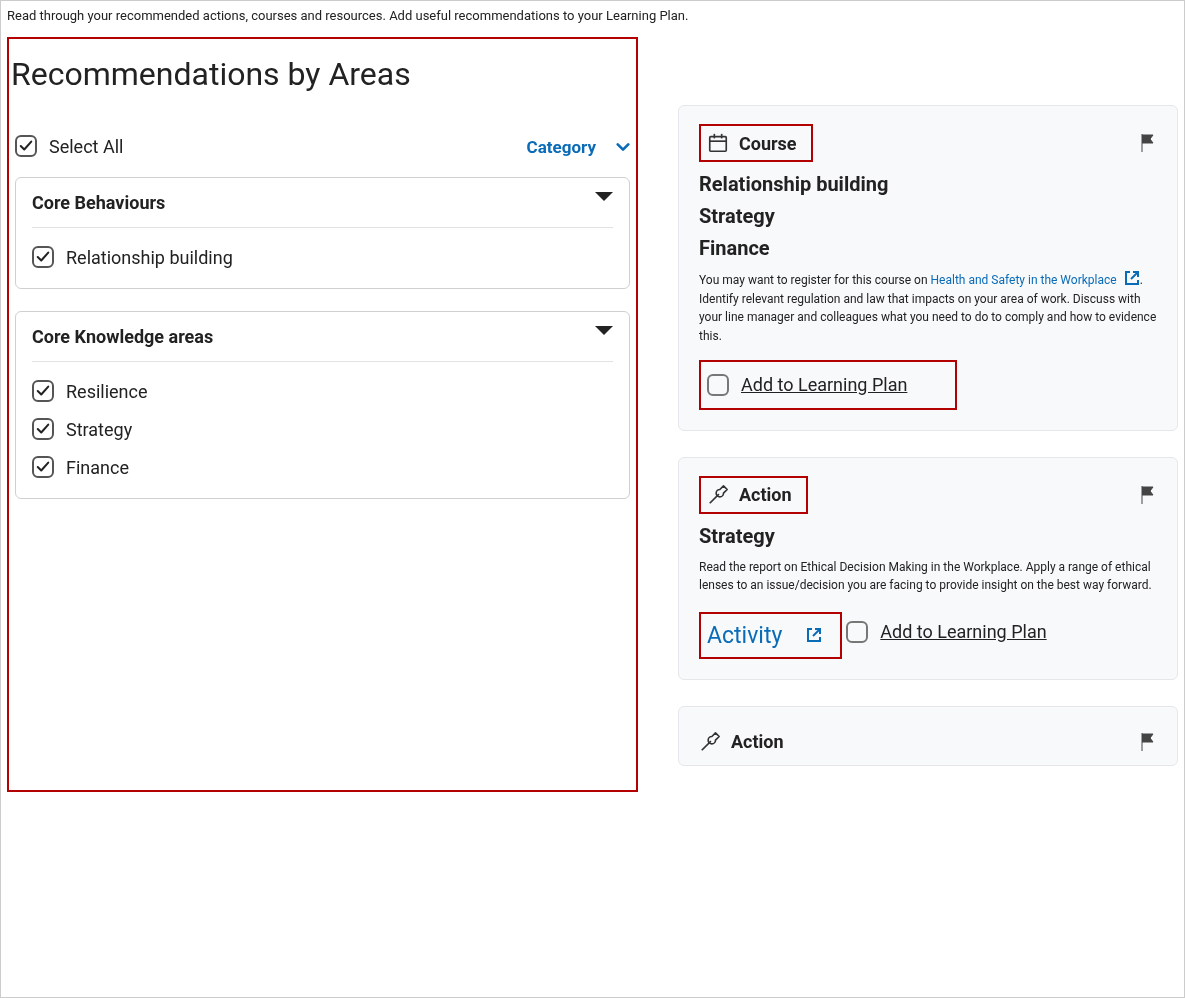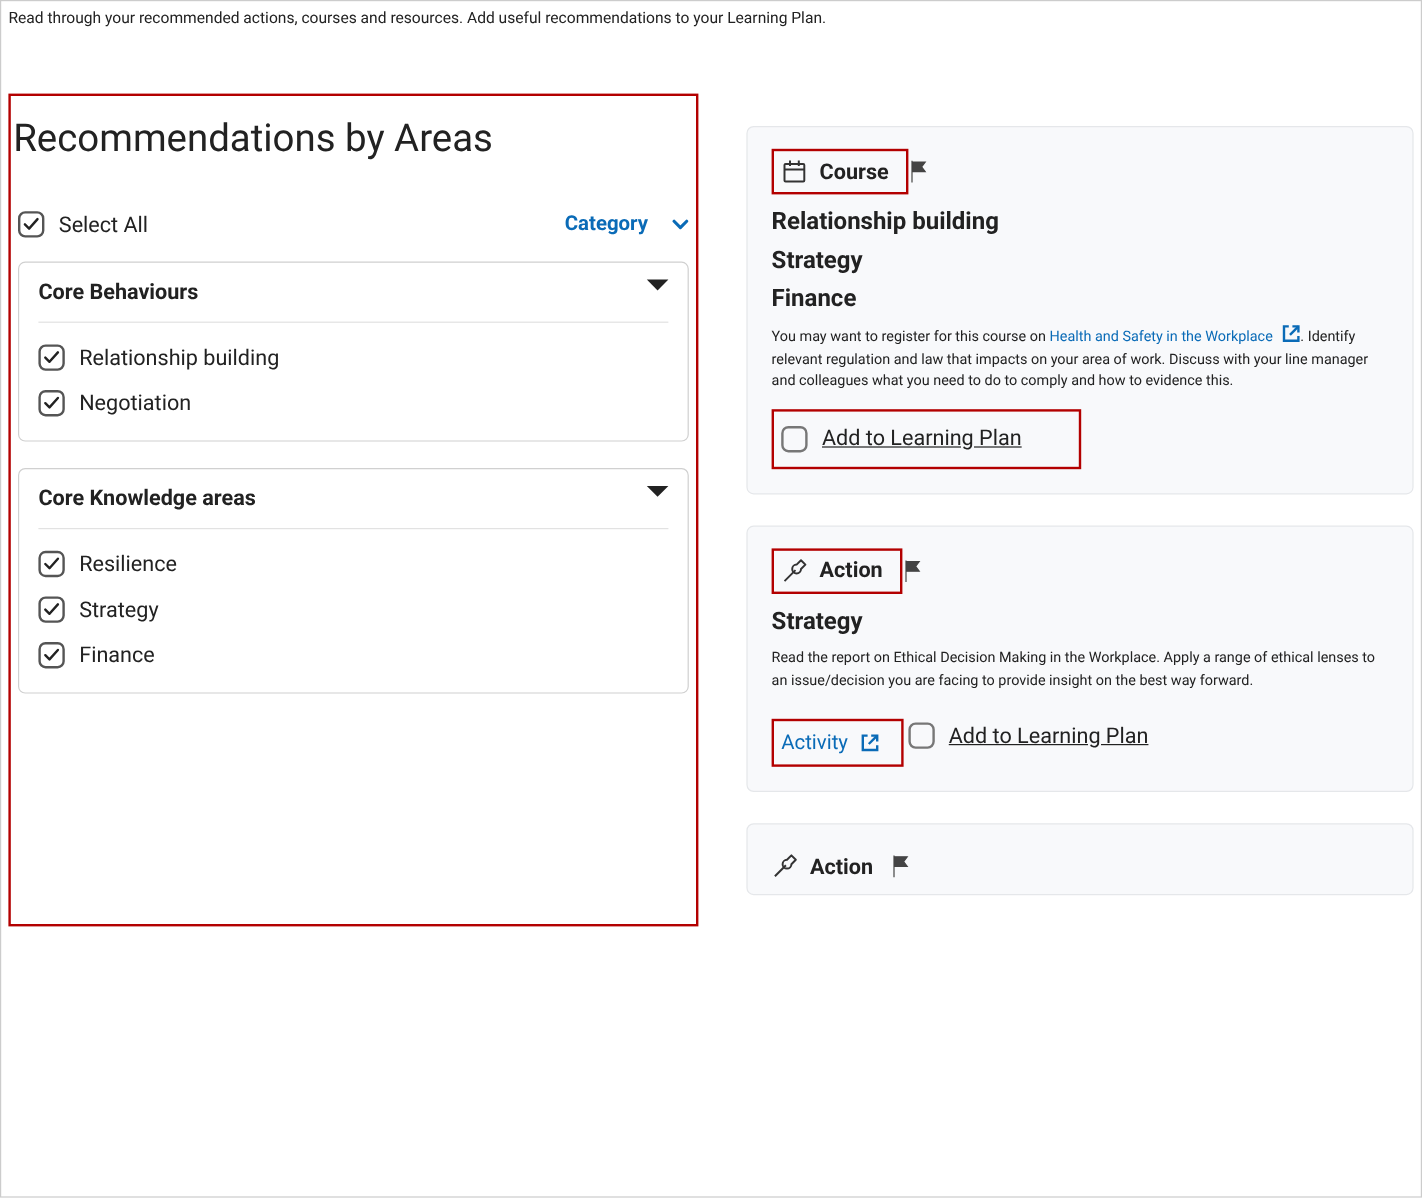--- a/index.html
+++ b/index.html
@@ -19,38 +19,37 @@
       font-size: 13px;
       line-height: 1.4;
       color: #222;
     }
     .cols {
       display: flex;
       gap: 40px;
       padding: 0 6px;
     }
     .left {
-      width: 575px;
+      width: 631px;
       border: 2px solid #b30000;
       padding: 0;
-      margin-top: 41px;
     }
     .right {
       flex: 1;
       padding-top: 68px;
     }
     .areas-title {
       font-size: 32px;
       font-weight: 400;
       color: #222;
       padding: 16px 4px 20px 2px;
     }
     .topline {
       display: flex;
-      align-items: center;
+      align-items: flex-end;
       padding: 22px 6px 20px 6px;
     }
     .topline .spacer { flex: 1; }
     .cat-link {
       color: #0a6bb7;
       font-weight: 700;
       display: inline-flex;
       align-items: center;
       gap: 20px;
       cursor: pointer;
@@ -102,20 +101,21 @@
     .card {
       background: #f8f9fb;
       border: 1px solid #e5e7ea;
       border-radius: 6px;
       padding: 18px 20px 20px 20px;
       margin-bottom: 26px;
     }
     .card-head {
       display: flex;
       align-items: center;
+      justify-content: space-between;
       margin-bottom: 10px;
     }
     .type-pill {
       display: inline-flex;
       align-items: center;
       gap: 10px;
       border: 2px solid #b30000;
       padding: 6px 14px 6px 6px;
       font-weight: 700;
       font-size: 18px;
@@ -191,28 +191,20 @@
         <span>Core Behaviours</span>
         <span class="caret"></span>
       </div>
       <div class="item-row">
         <span class="cb">
             <svg width="14" height="14" viewBox="0 0 16 16">
               <path d="M2 8 L6 12 L14 3" stroke="#222" stroke-width="2.3" fill="none" stroke-linecap="round" stroke-linejoin="round"></path>
             </svg>
           </span>
         <span>Relationship building</span>
-      </div>
-      <div class="item-row">
-        <span class="cb">
-            <svg width="14" height="14" viewBox="0 0 16 16">
-              <path d="M2 8 L6 12 L14 3" stroke="#222" stroke-width="2.3" fill="none" stroke-linecap="round" stroke-linejoin="round"></path>
-            </svg>
-          </span>
-        <span>Negotiation</span>
       </div>
     </div>
 
     <div class="group">
       <div class="group-head">
         <span>Core Knowledge areas</span>
         <span class="caret"></span>
       </div>
       <div class="item-row">
         <span class="cb">
@@ -288,21 +280,21 @@
         </span>
         <svg class="flag" viewBox="0 0 16 20">
             <path d="M2 1 V19 M2 2 H13 L10 6 L13 10 H2" fill="#444" stroke="#444" stroke-width="1"></path>
           </svg>
       </div>
       <div class="tags">
         <div class="tag">Strategy</div>
       </div>
       <div class="body">Read the  report on Ethical Decision Making in the Workplace. Apply a range of ethical lenses to an issue/decision you are facing to provide insight on the best way forward.</div>
       <div class="activity-row">
-        <a class="link-blue" style="font-size:17px; display:inline-flex; align-items:center; gap:6px;">
+        <a class="link-blue" style="font-size:23px; display:inline-flex; align-items:center; gap:20px;">
           <span>Activity</span>
           <svg class="ext-icon" width="16" height="16" viewBox="0 0 16 16" fill="none" stroke="#0a6bb7" stroke-width="2">
               <path d="M6 2 H2 V14 H14 V10"></path>
               <path d="M9 2 H14 V7"></path>
               <path d="M14 2 L7 9"></path>
             </svg>
         </a>
       </div>
       <div class="add-lp plain">
         <span class="cb unchecked"></span>

